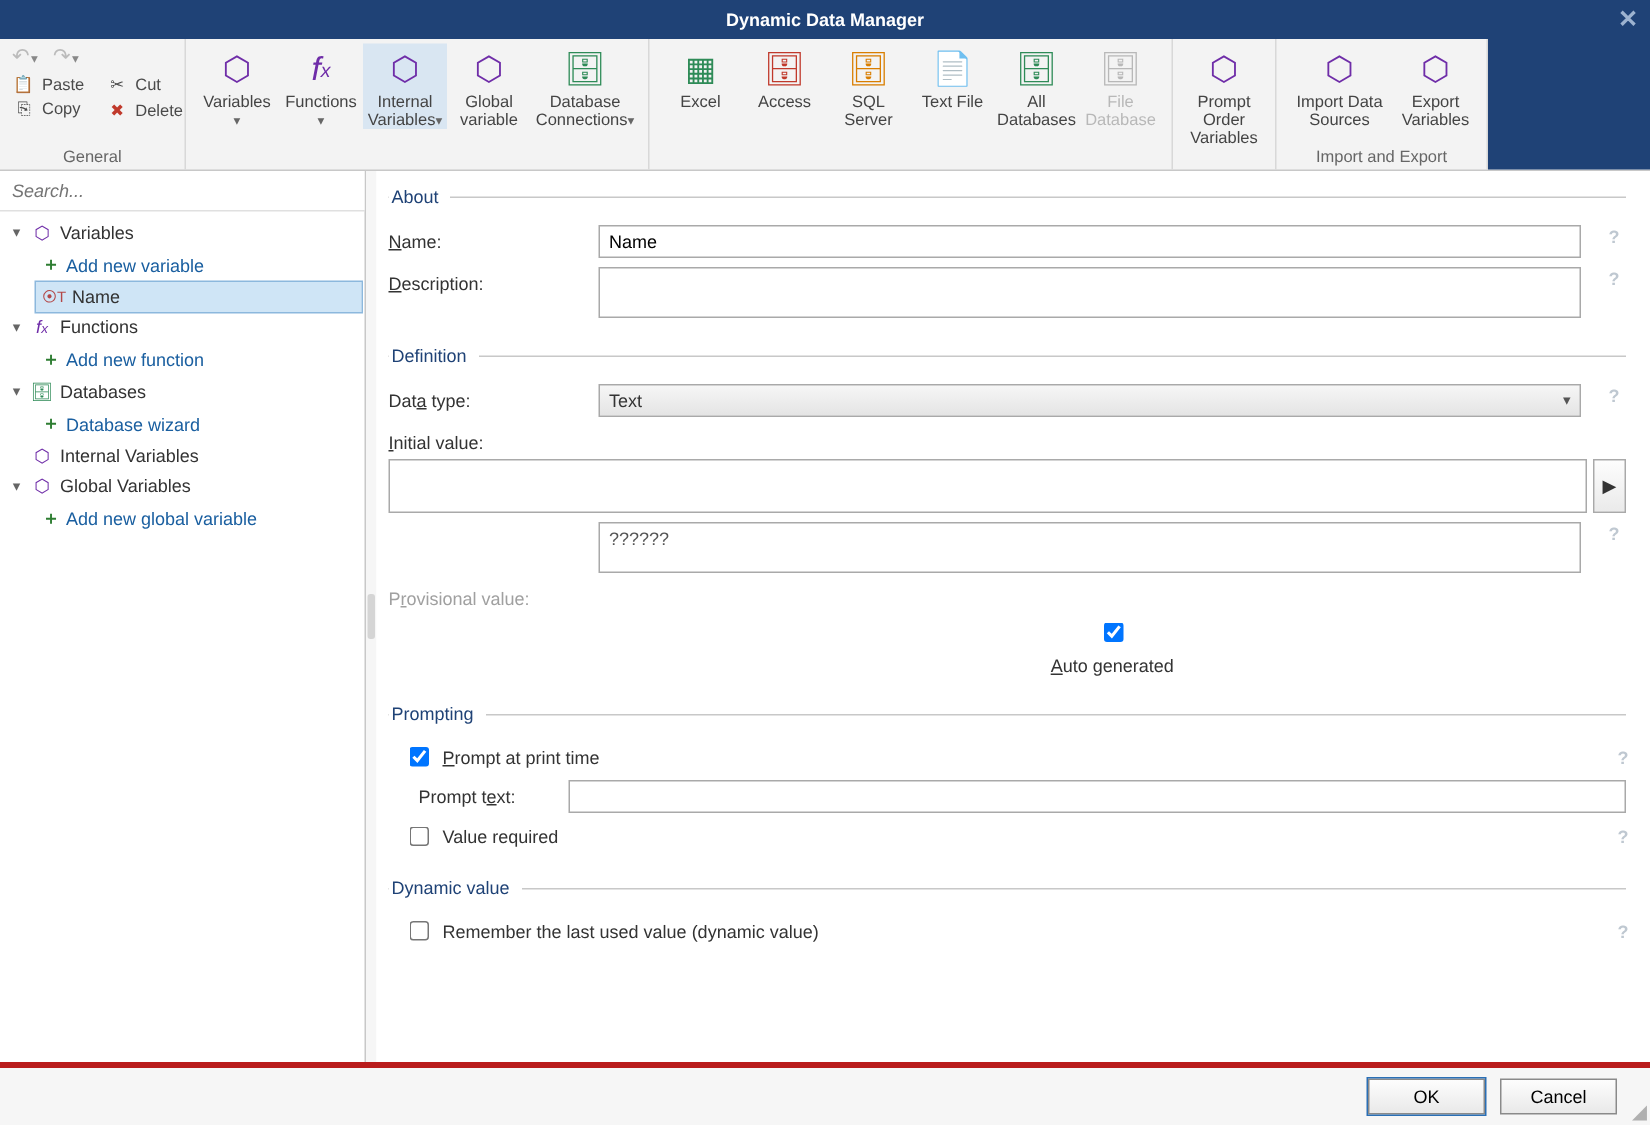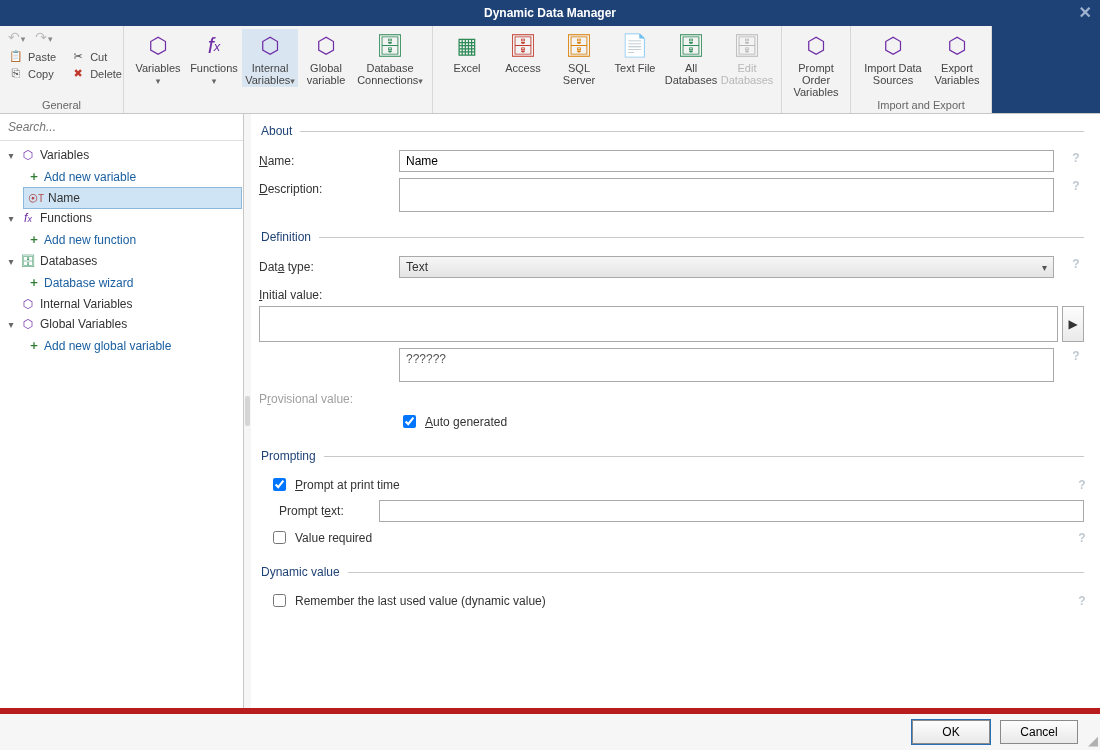--- a/index.html
+++ b/index.html
@@ -176,31 +176,31 @@
     display:flex; align-items:center; justify-content:center;
     color: #bfc8d1; font-weight:bold;
     margin-left: 4px;
     font-size:12px;
     border-radius:3px;
   }
   .check-row {
     display: flex; align-items: center; gap: 6px;
     margin: 6px 0 6px 0;
   }
-  .check-row.indent { margin-left: 140px; }
+  .check-row.indent { margin-left: 140px; flex-direction: column; }
   .check-row.small-indent { margin-left: 10px; }
   .form-row.sub-indent .label { width: 110px; padding-left: 20px; }
   textarea.big { height: 34px; }
   textarea.initial { height: 36px; }
   .prov-label { color: #a0a0a0 !important; margin-top: 40px; }
   .prov-text { color: #555; }
 
   .footer {
     height: 42px;
-    border-top: 6px solid #b91c1c;
+    border-top: 4px solid #b91c1c;
     display: flex; align-items: center; justify-content: flex-end;
     padding: 6px 22px 6px 10px;
     background: #f6f6f6;
     position: relative;
   }
   .footer button {
     width: 78px; height: 24px;
     margin-left: 10px;
     border: 1px solid #8a8a8a;
     background: linear-gradient(#fdfdfd,#e9e9e9);
@@ -299,21 +299,21 @@
       <div class="ribbon-btn">
         <div class="bigicon icon-blue">📄</div>
         <div class="lbl">Text File</div>
       </div>
       <div class="ribbon-btn">
         <div class="bigicon icon-green">🗄</div>
         <div class="lbl">All Databases</div>
       </div>
       <div class="ribbon-btn disabled">
         <div class="bigicon">🗄</div>
-        <div class="lbl">Edit Databases</div>
+        <div class="lbl">File Database</div>
       </div>
     </div>
   </div>
 
   <div class="ribbon-group">
     <div class="ribbon-group-row">
       <div class="ribbon-btn">
         <div class="bigicon icon-purple">⬡</div>
         <div class="lbl">Prompt Order Variables</div>
       </div>

